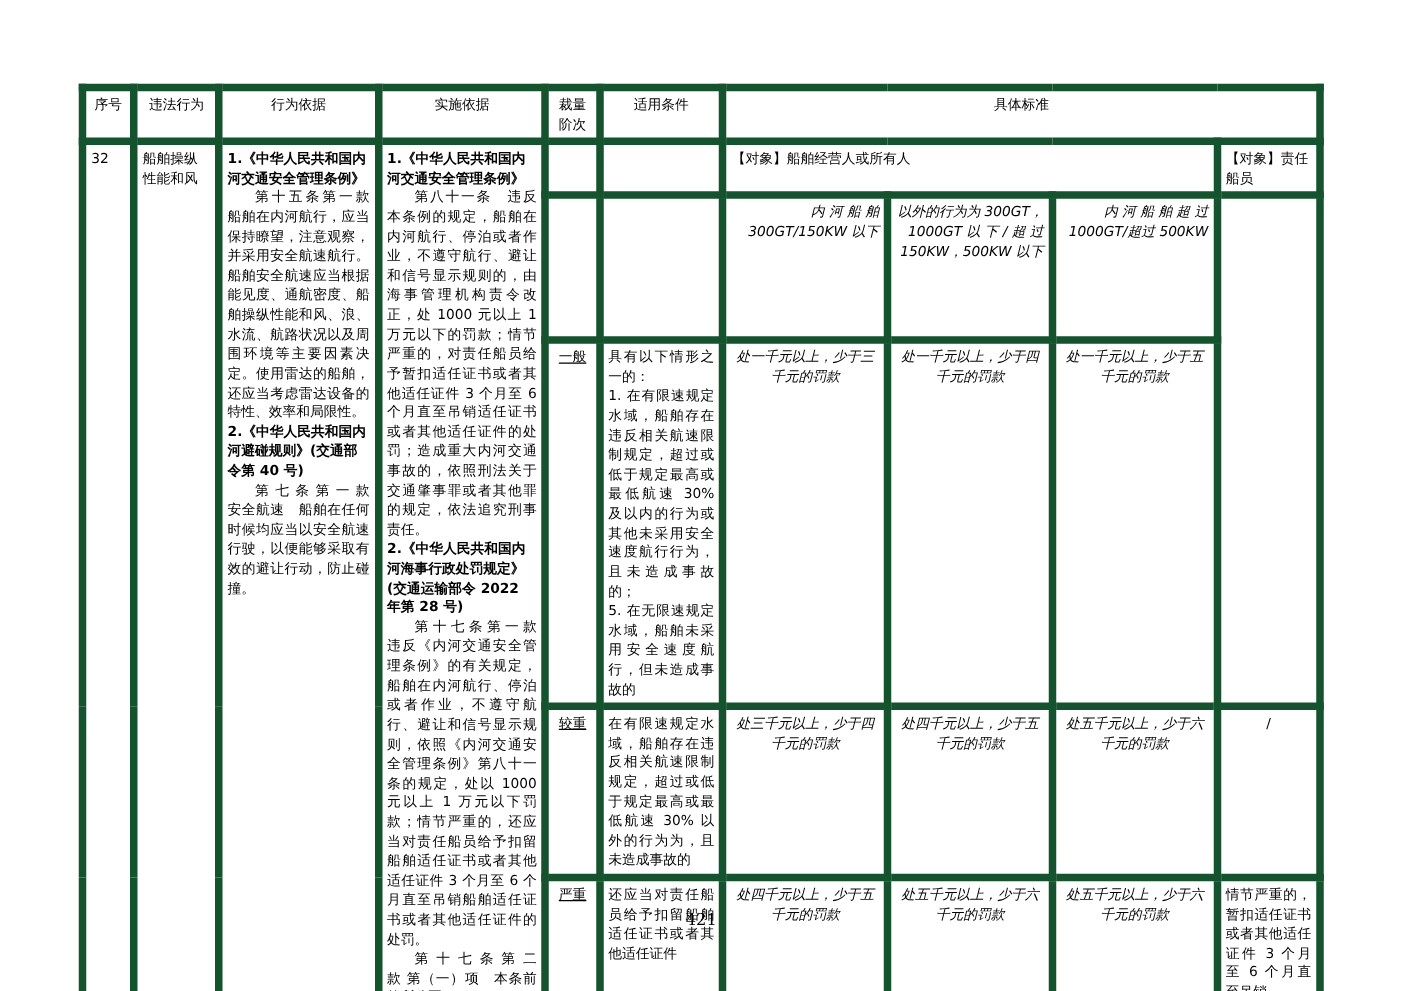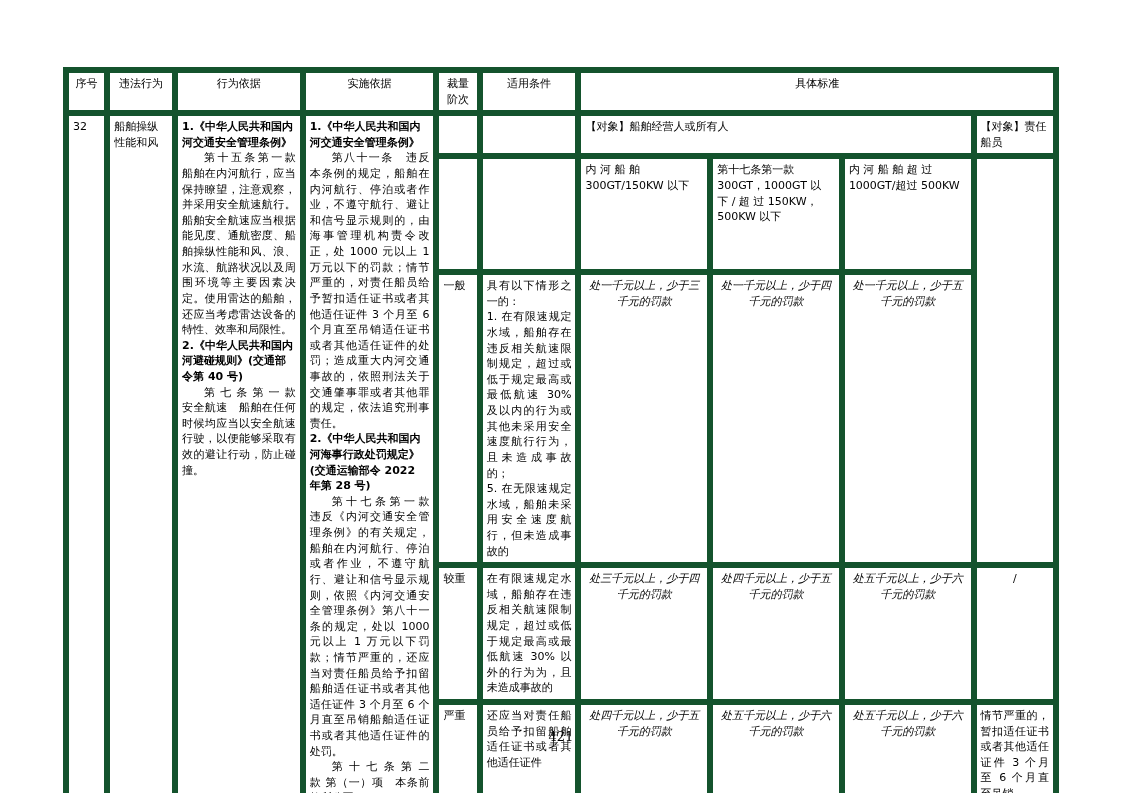--- a/index.html
+++ b/index.html
@@ -64,24 +64,27 @@
   .col-s1 { width: 128px; }
   .col-s2 { width: 128px; }
   .col-s3 { width: 128px; }
   .col-s4 { width: 80px; }
   .obj-row td {
     height: 22px;
     vertical-align: middle;
   }
   .sub-head td {
     vertical-align: middle;
-    text-align: left;
+    text-align: right;
+    font-style: italic;
   }
   .tier-cell {
-    vertical-align: middle;
+    text-align: center;
+    vertical-align: middle;
+    text-decoration: underline;
   }
   .std-cell {
     text-align: center;
     vertical-align: middle;
     font-style: italic;
   }
   .slash {
     text-align: center;
     vertical-align: middle;
     font-size: 13px;
@@ -153,21 +156,21 @@
         <td></td>
         <td></td>
         <td colspan="3" class="mid">【对象】船舶经营人或所有人</td>
         <td class="mid">【对象】责任船员</td>
       </tr>
 
       <tr class="sub-head">
         <td></td>
         <td></td>
         <td class="spread">内 河 船 舶 300GT/150KW 以下</td>
-        <td class="spread">第十七条第一款 300GT，1000GT 以 下 / 超 过 150KW，500KW 以下</td>
+        <td class="spread">以外的行为为 300GT，1000GT 以 下 / 超 过 150KW，500KW 以下</td>
         <td class="spread">内 河 船 舶 超 过 1000GT/超过 500KW</td>
         <td rowspan="2"></td>
       </tr>
 
       <tr style="height: 215px;">
         <td class="tier-cell">一般</td>
         <td class="just">
           <p>具有以下情形之一的：</p>
           <p>1. 在有限速规定水域，船舶存在违反相关航速限制规定，超过或低于规定最高或最低航速 30% 及以内的行为或其他未采用安全速度航行行为，且未造成事故的；</p>
           <p>5. 在无限速规定水域，船舶未采用安全速度航行，但未造成事故的</p>

